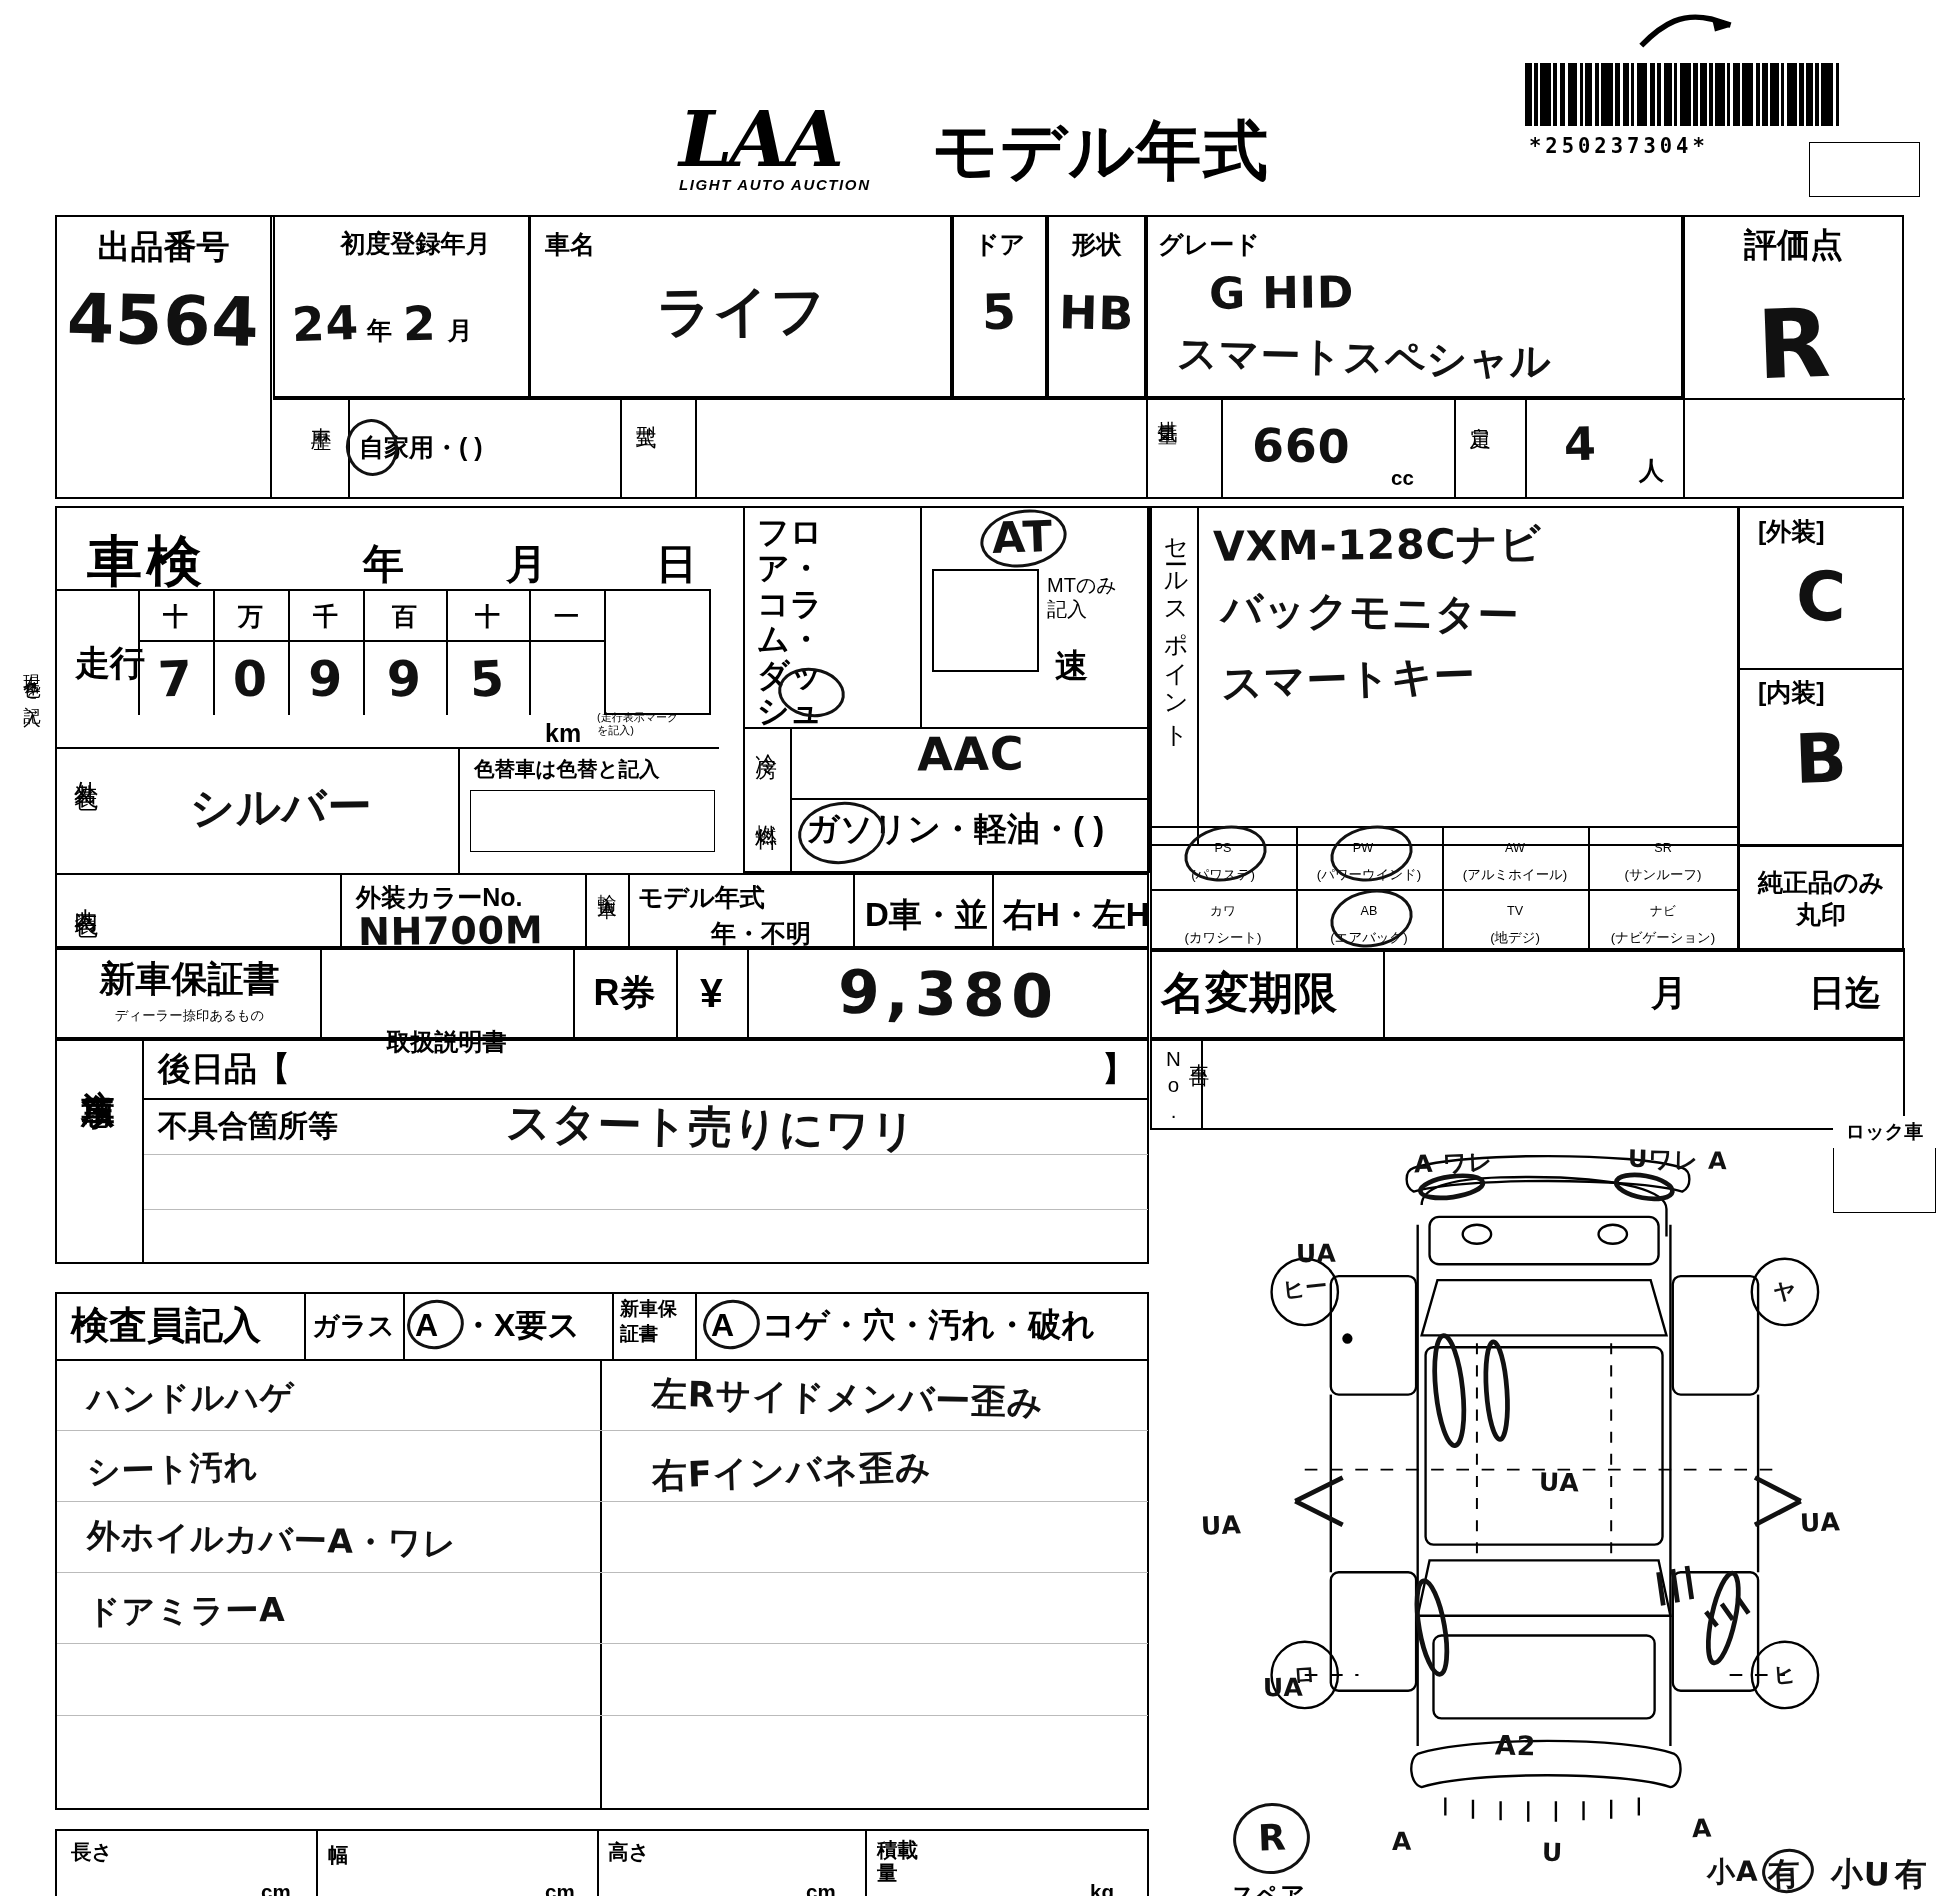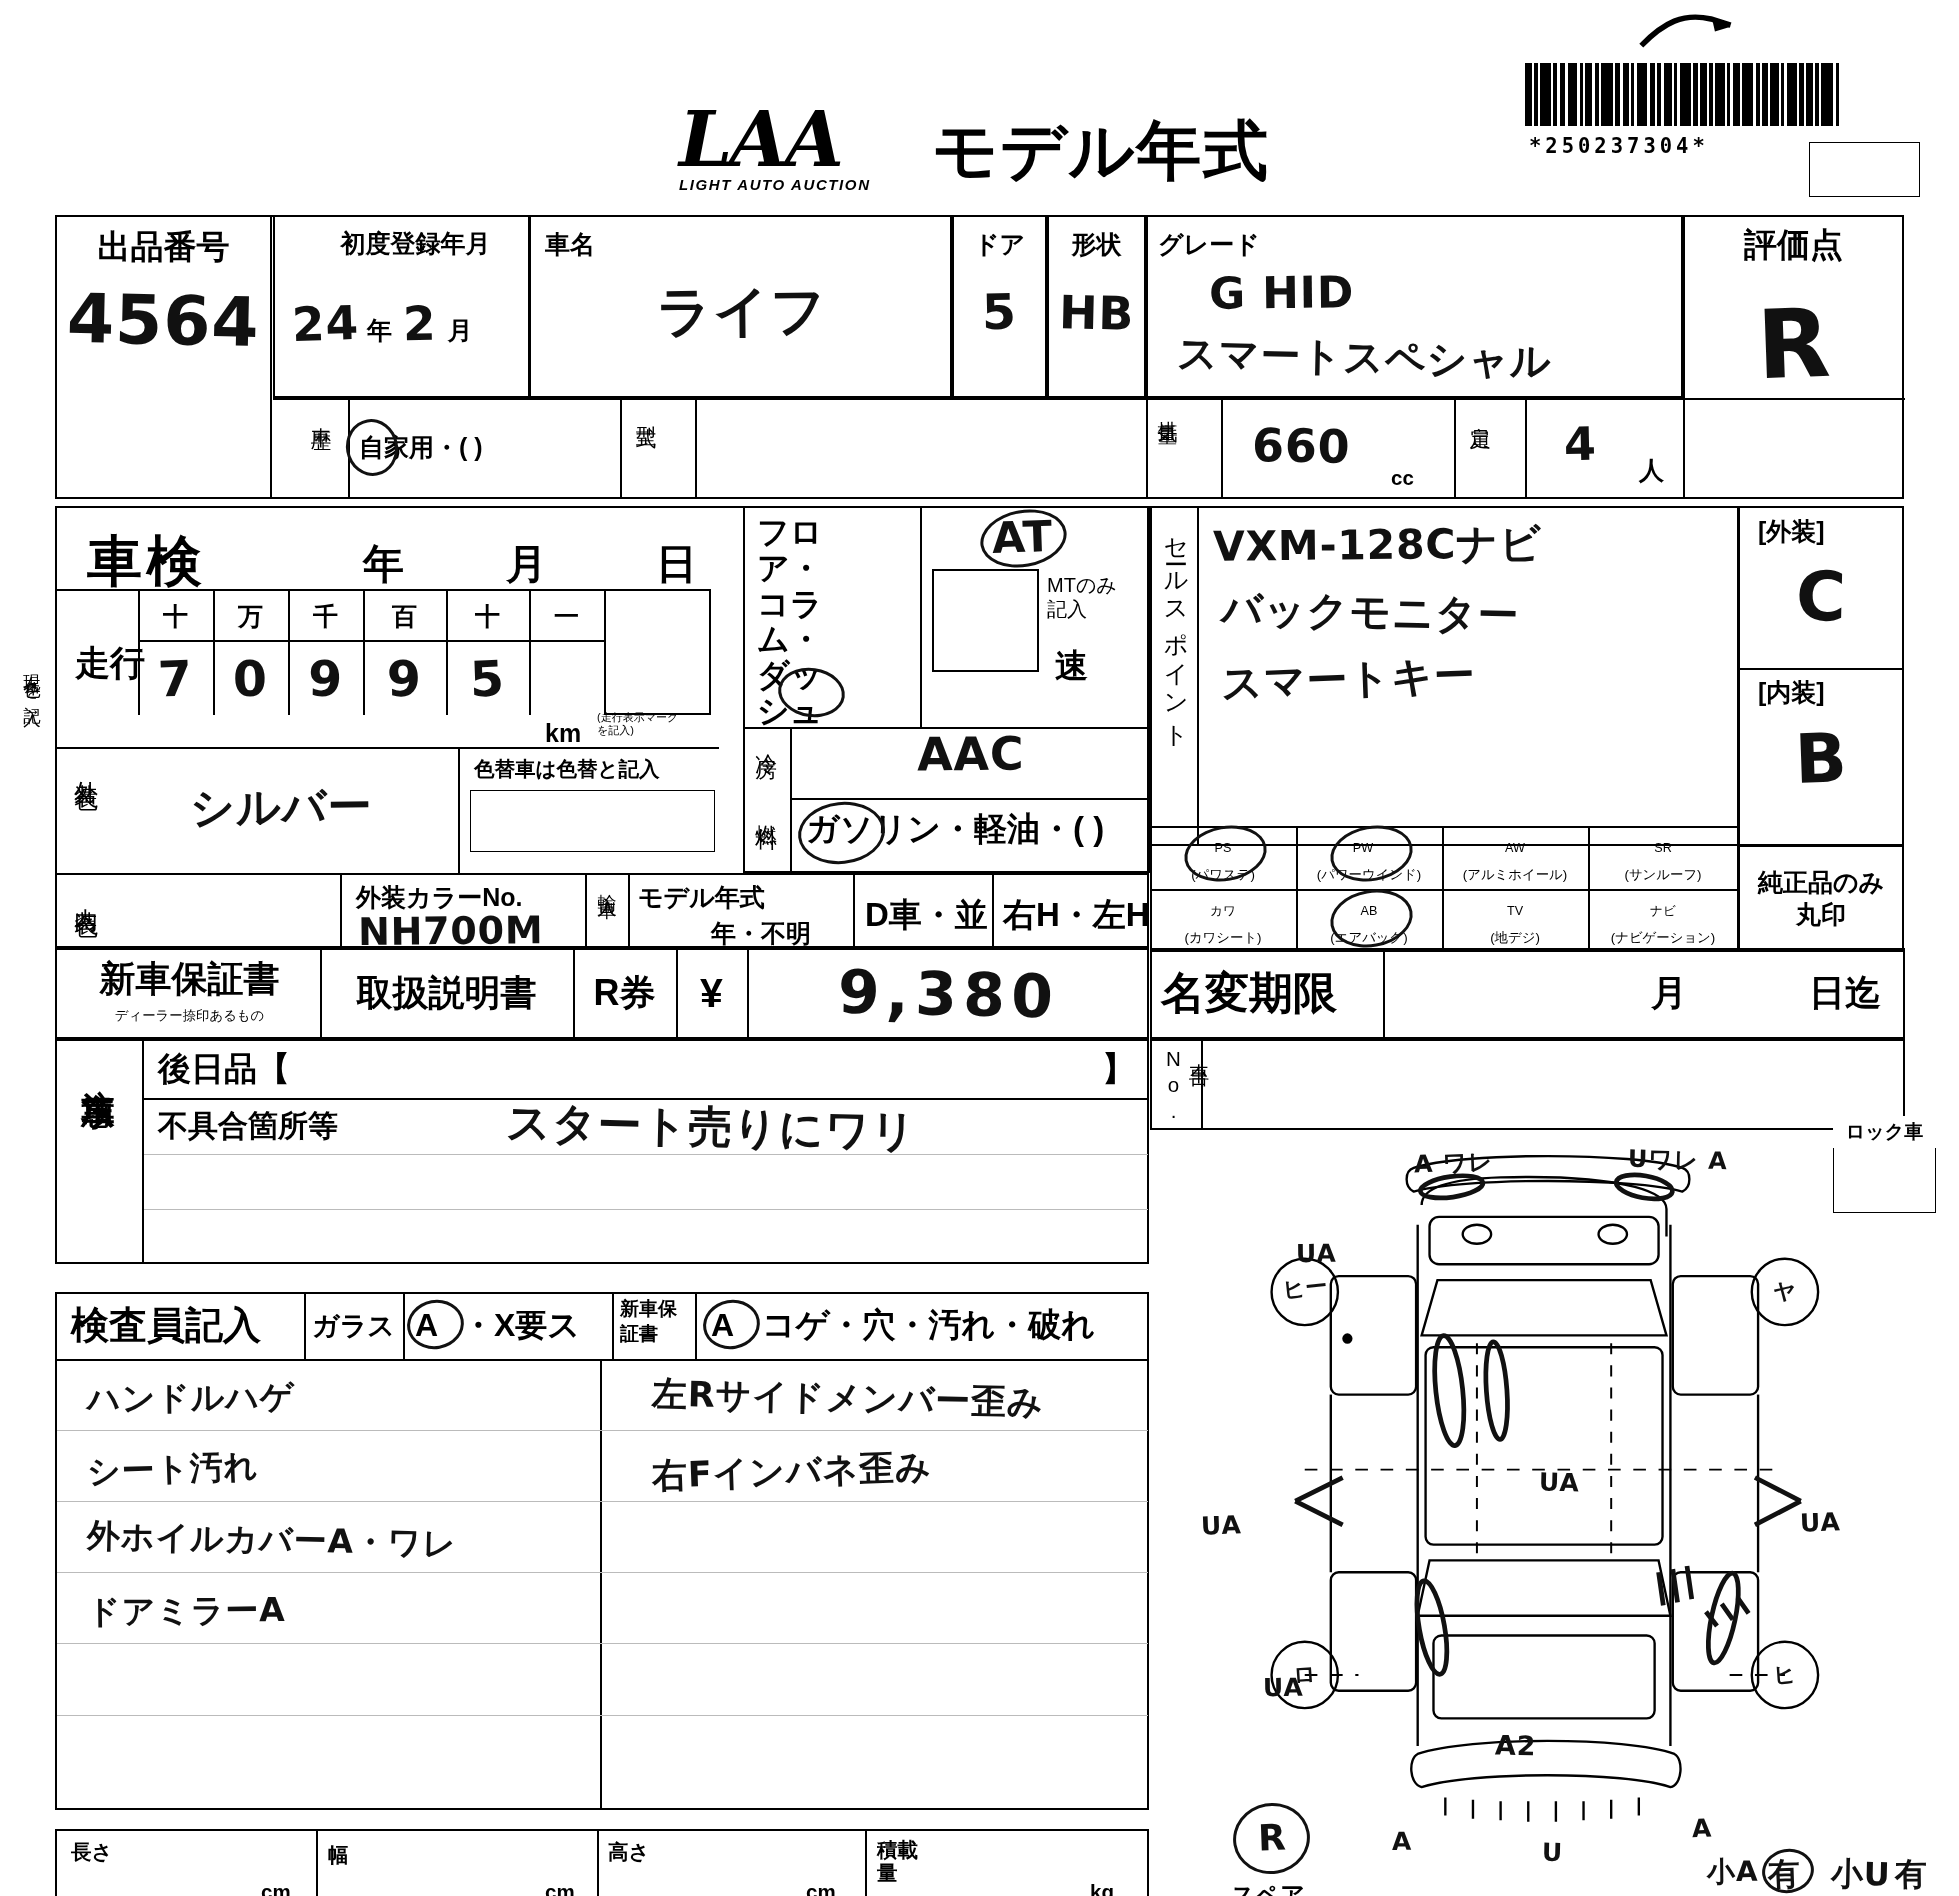--- a/index.html
+++ b/index.html
@@ -380,21 +380,21 @@
   </div>
 
   <div class="bx" style="left:1738px; top:845px; width:166px; height:107px;"></div>
   <div class="abs ctr" style="left:1738px; top:845px; width:166px; height:107px; font-size:25px; white-space:pre-line; text-align:center; line-height:1.25; font-weight:700;">純正品のみ
 丸印</div>
 
   <div class="bx" style="left:55px; top:948px; width:1094px; height:91px;"></div>
   <div class="abs ctr" style="left:63px; top:952px; width:253px; height:55px; font-size:36px; font-weight:700;">新車保証書</div>
   <div class="abs ctr tiny" style="left:63px; top:1002px; width:253px; height:27px;">ディーラー捺印あるもの</div>
   <div class="bxl" style="left:320px; top:948px; width:0; height:91px;"></div>
-  <div class="abs ctr" style="left:320px; top:948px; width:253px; height:91px; font-size:36px; font-weight:700;">取扱説明書</div>
+  <div class="abs ctr" style="left:320px; top:996px; width:253px; height:91px; font-size:24px; font-weight:700;">取扱説明書</div>
   <div class="bxl" style="left:573px; top:948px; width:0; height:91px;"></div>
   <div class="abs ctr" style="left:573px; top:948px; width:103px; height:91px; font-size:36px; font-weight:700;">R券</div>
   <div class="bxl" style="left:676px; top:948px; width:0; height:91px;"></div>
   <div class="abs ctr" style="left:676px; top:948px; width:71px; height:91px; font-size:41px; font-weight:700;">¥</div>
   <div class="bxl" style="left:747px; top:948px; width:0; height:91px;"></div>
   <div class="abs ctr" style="left:759px; top:948px; width:379px; height:91px;">
     <span class="hw s2" style="font-size:60px; letter-spacing:6.3px;">9,380</span>
   </div>
 
   <div class="bx" style="left:1150px; top:948px; width:755px; height:91px;"></div>

